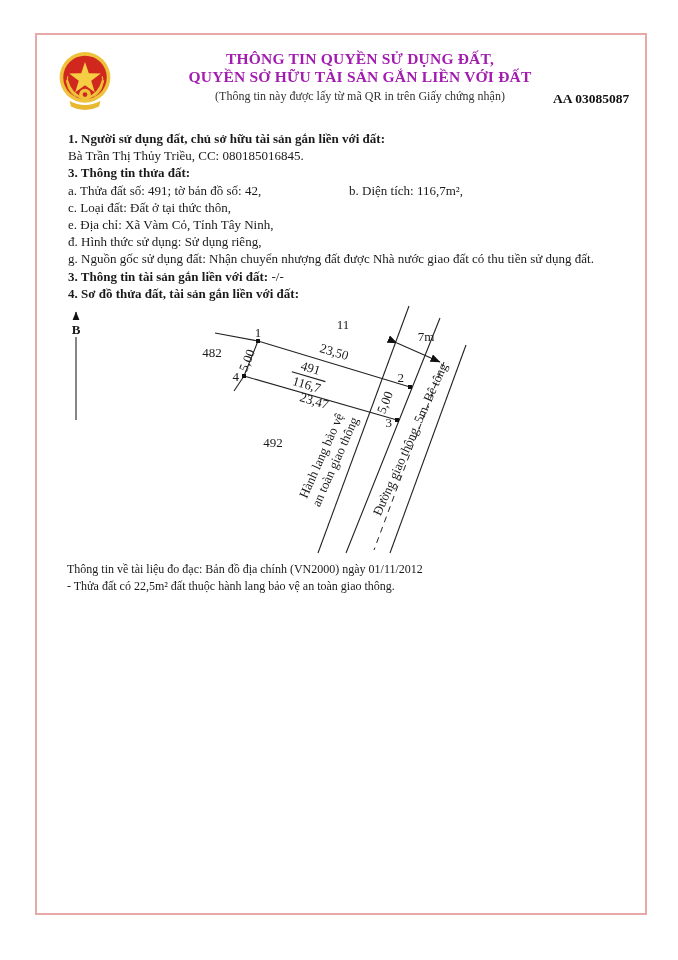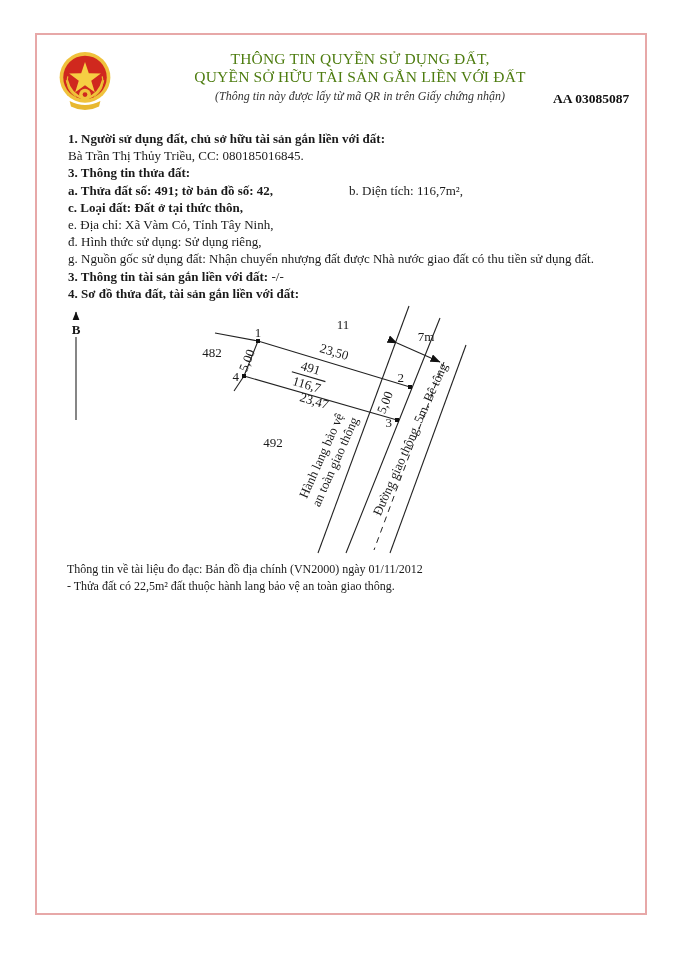--- a/index.html
+++ b/index.html
@@ -3,29 +3,29 @@
 <meta charset="utf-8">
 <style>
   html,body{margin:0;padding:0;background:#fdfdfd;}
   #page{position:relative;width:678px;height:960px;background:#ffffff;overflow:hidden;
         font-family:"Liberation Serif","DejaVu Serif",serif;color:#1a1a1a;}
   #frame{position:absolute;left:35px;top:33px;width:612px;height:882px;
          border:2px solid #E7A8A8;box-sizing:border-box;}
   
   #emblem{position:absolute;left:56px;top:49px;width:58px;height:64px;}
   #title-block{position:absolute;left:140px;top:50px;width:440px;text-align:center;}
-  .title-line{font-weight:normal;font-size:15.5px;line-height:18px;color:#4d7c0f;letter-spacing:.2px;}
-  #subtitle{font-style:italic;font-size:12px;color:#333;margin-top:3px;}
+  .title-line{font-weight:bold;font-size:15.5px;line-height:18px;color:#a21caf;letter-spacing:.2px;}
+  #subtitle{font-size:12px;color:#333;margin-top:3px;}
   #serial{position:absolute;left:553px;top:51px;font-weight:bold;font-size:13.5px;color:#111;margin-top:40px;}
   
   #body-text{position:absolute;left:68px;top:130px;width:575px;font-size:13px;}
   .ln{line-height:17.2px;white-space:nowrap;}
   .b{font-weight:bold;}
   .row2{display:flex;}
-  .row2 .c1{width:281px;font-weight:bold;}
+  .row2 .c1{width:281px;}
   
   #sketch{position:absolute;left:40px;top:296px;}
   #sketch text{font-size:13px;fill:#1a1a1a;}
   .thin{stroke:#222;stroke-width:1.1;fill:none;}
   .dash{stroke:#222;stroke-width:1;fill:none;stroke-dasharray:6 5;}
   .dot{fill:#111;}
   .small{font-size:12px;}
   
   #footer-text{position:absolute;left:67px;top:561px;width:575px;font-size:12px;}
 </style>

